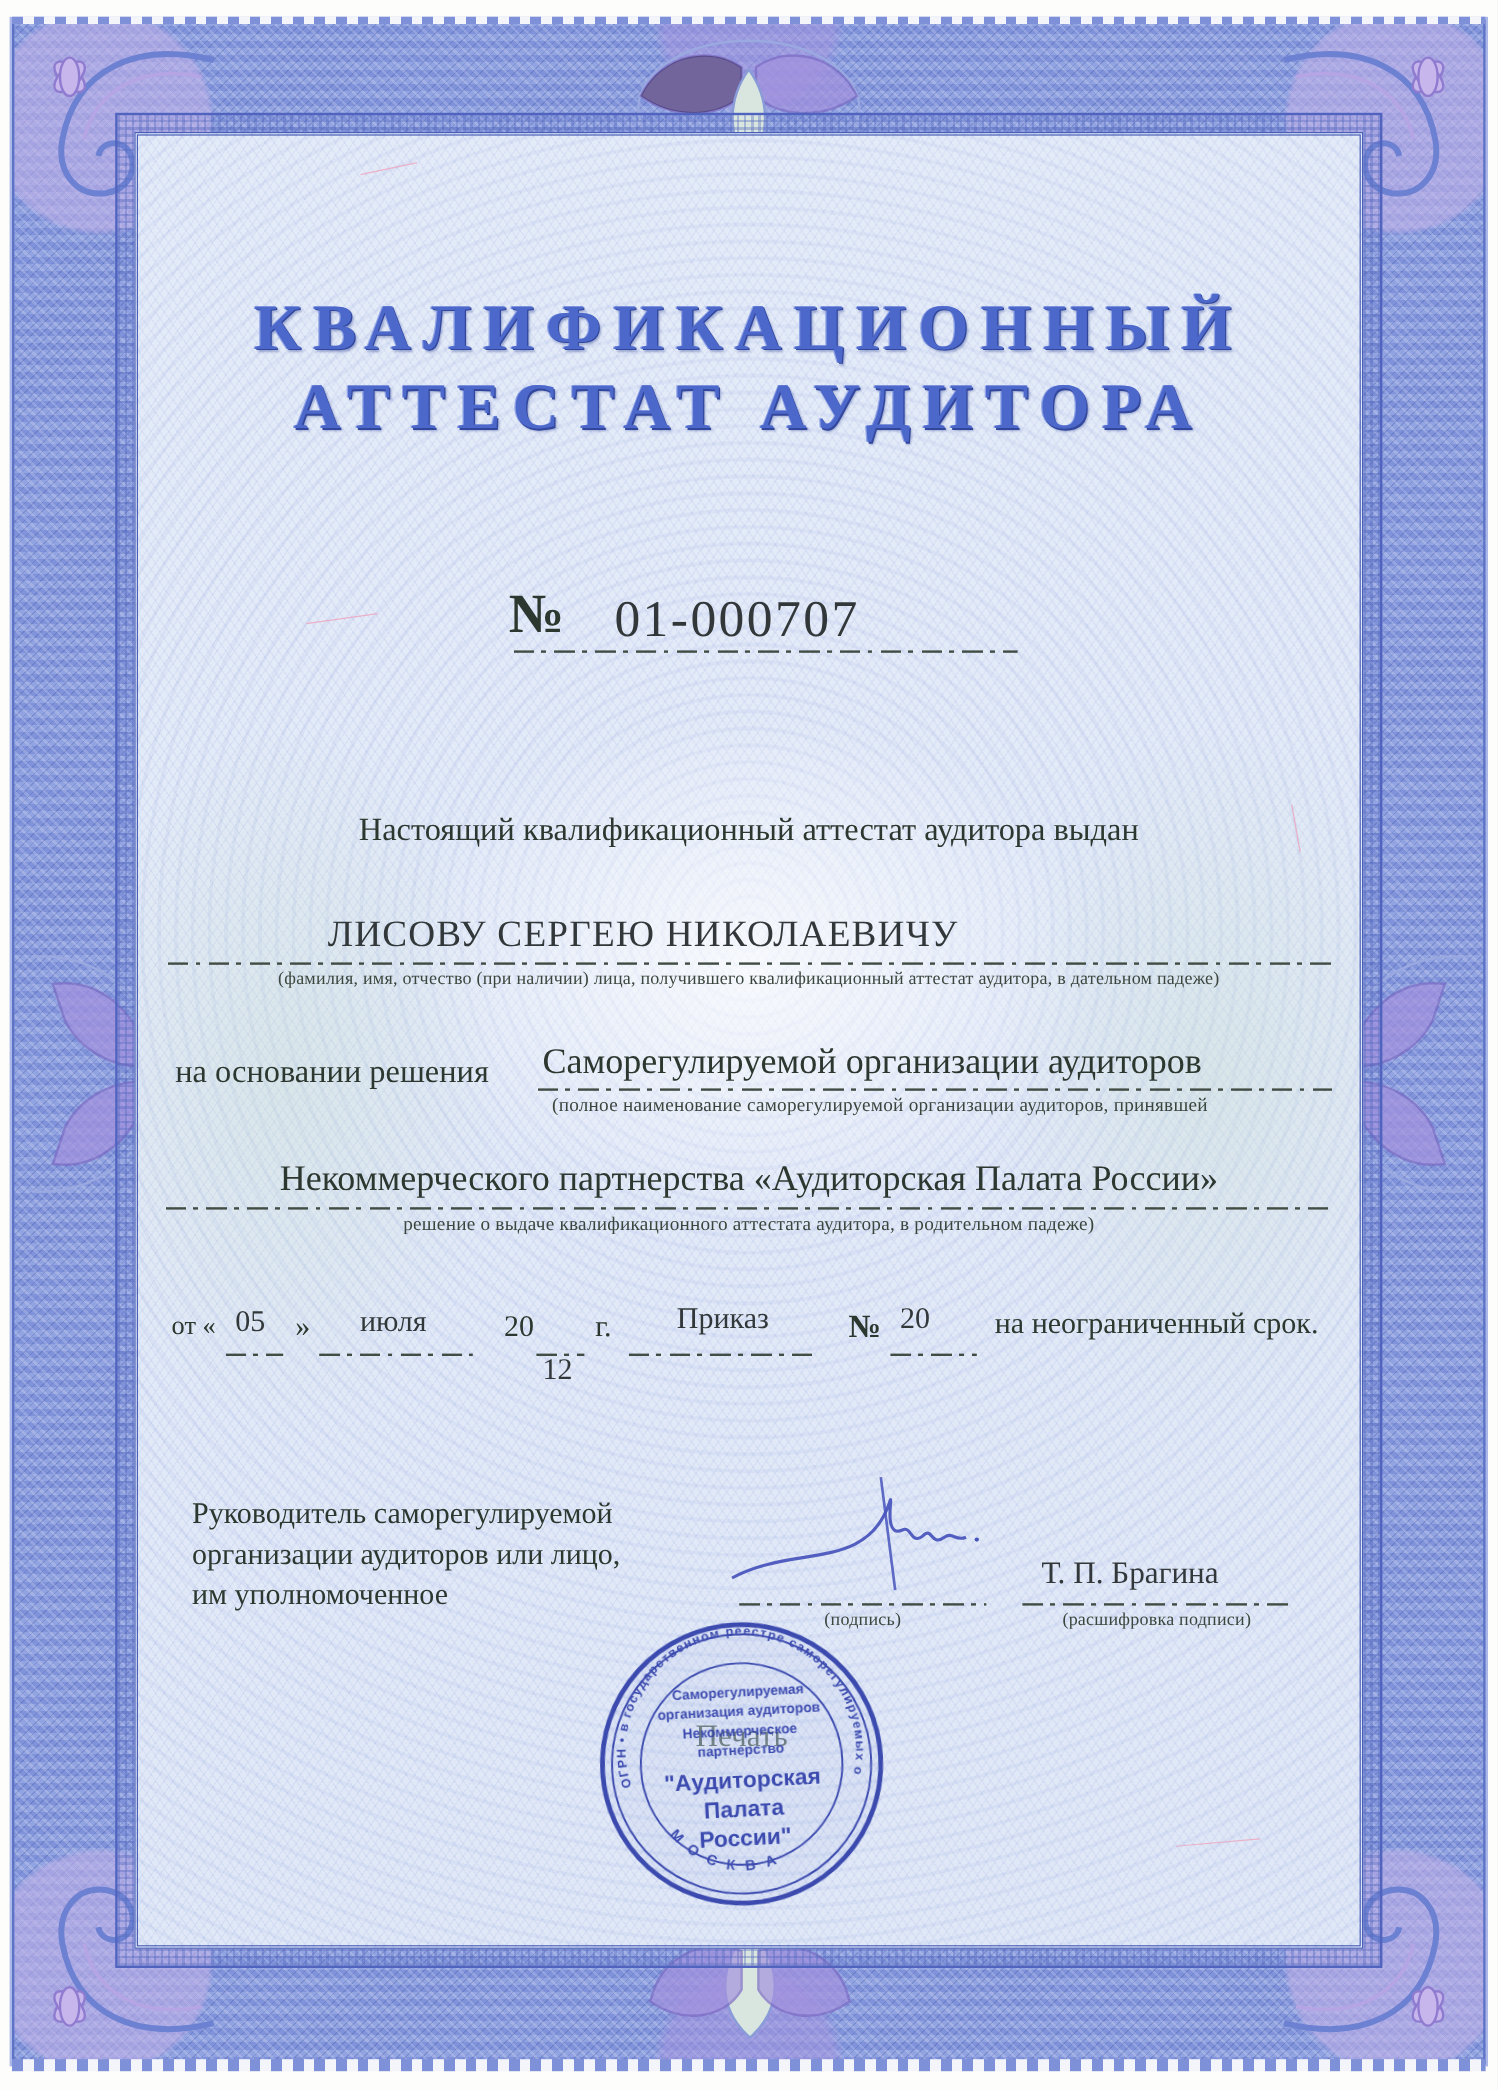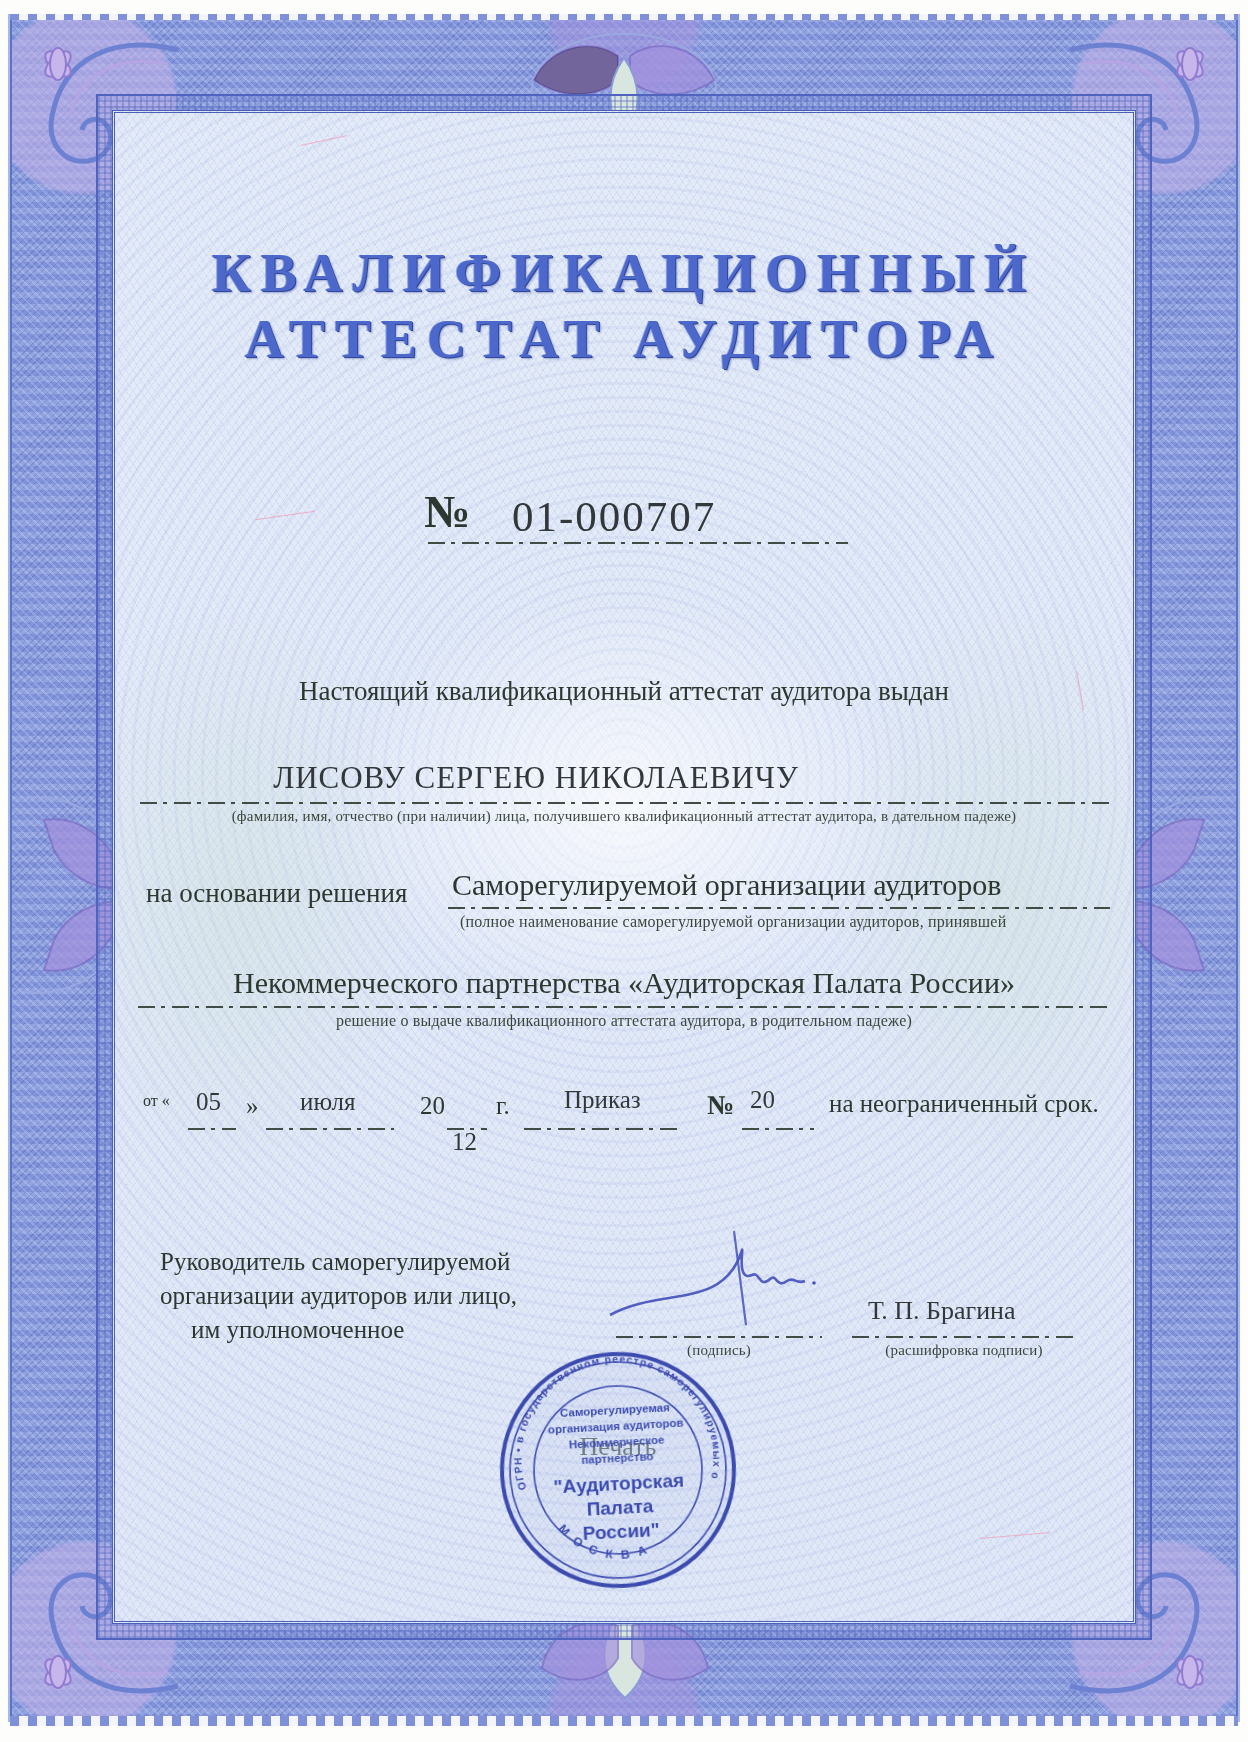--- a/index.html
+++ b/index.html
@@ -152,40 +152,40 @@
 
   <div class="abs printed" style="left:146px;top:878px;font-size:27px;">на основании решения</div>
   <div class="abs printed" style="left:452px;top:868px;font-size:30px;">Саморегулируемой организации аудиторов</div>
   <div class="abs rule" style="left:448px;top:907px;width:662px;"></div>
   <div class="abs caption" style="left:460px;top:913px;width:660px;text-align:left;font-size:16px;">(полное наименование саморегулируемой организации аудиторов, принявшей</div>
 
   <div class="abs printed center" style="left:0;top:966px;width:1248px;font-size:30px;">Некоммерческого партнерства «Аудиторская Палата России»</div>
   <div class="abs rule" style="left:138px;top:1006px;width:974px;"></div>
   <div class="abs caption center" style="left:0;top:1012px;width:1248px;font-size:16px;">решение о выдаче квалификационного аттестата аудитора, в родительном падеже)</div>
 
-  <div class="abs printed" style="left:143px;top:1092px;font-size:16px;">от «</div>
+  <div class="abs printed" style="left:143px;top:1092px;font-size:22px;">от «</div>
   <div class="abs filled" style="left:196px;top:1088px;font-size:25px;">05</div>
   <div class="abs rule" style="left:188px;top:1128px;width:48px;"></div>
   <div class="abs printed" style="left:246px;top:1092px;font-size:25px;">»</div>
   <div class="abs filled" style="left:300px;top:1088px;font-size:25px;">июля</div>
   <div class="abs rule" style="left:266px;top:1128px;width:128px;"></div>
   <div class="abs printed" style="left:420px;top:1092px;font-size:25px;">20</div>
   <div class="abs filled" style="left:452px;top:1084px;font-size:25px;margin-top:44px;">12</div>
   <div class="abs rule" style="left:447px;top:1128px;width:40px;"></div>
   <div class="abs printed" style="left:496px;top:1092px;font-size:25px;">г.</div>
   <div class="abs filled" style="left:564px;top:1086px;font-size:25px;">Приказ</div>
   <div class="abs rule" style="left:524px;top:1128px;width:156px;"></div>
   <div class="abs printed" style="left:707px;top:1090px;font-size:27px;font-weight:bold;">№</div>
   <div class="abs filled" style="left:750px;top:1086px;font-size:25px;">20</div>
   <div class="abs rule" style="left:742px;top:1128px;width:72px;"></div>
   <div class="abs printed" style="left:829px;top:1090px;font-size:25px;">на неограниченный срок.</div>
 
   <div class="abs printed" style="left:160px;top:1248px;font-size:25px;">Руководитель саморегулируемой</div>
   <div class="abs printed" style="left:160px;top:1282px;font-size:25px;">организации аудиторов или лицо,</div>
-  <div class="abs printed" style="left:160px;top:1316px;font-size:25px;margin-left:31px;">им уполномоченное</div>
+  <div class="abs printed" style="left:160px;top:1316px;font-size:25px;">им уполномоченное</div>
 
   <svg class="abs" style="left:606px;top:1225px;" width="230" height="115" viewBox="0 0 230 115">
     <path d="M4,90 C55,62 115,85 135,28 C140,12 128,58 146,50 C154,46 153,64 164,54 C171,48 170,64 181,56 C188,51 190,60 199,56" fill="none" stroke="#4653bb" stroke-width="2.6" opacity=".92"></path>
     <path d="M128,6 L140,100" fill="none" stroke="#4653bb" stroke-width="2.2" opacity=".85"></path>
     <circle cx="208" cy="58" r="1.8" fill="#4653bb"></circle>
   </svg>
   <div class="abs rule" style="left:616px;top:1336px;width:206px;"></div>
   <div class="abs caption center" style="left:616px;top:1342px;width:206px;">(подпись)</div>
 
   <div class="abs filled" style="left:868px;top:1296px;font-size:26px;">Т. П. Брагина</div>

